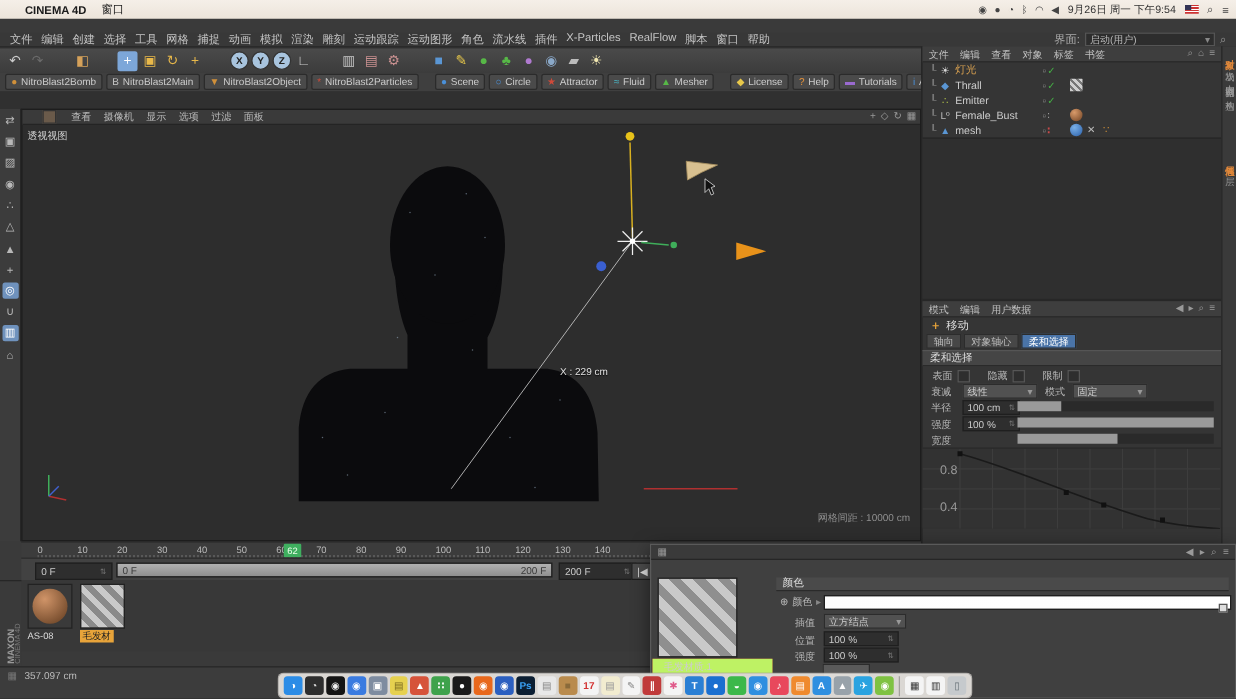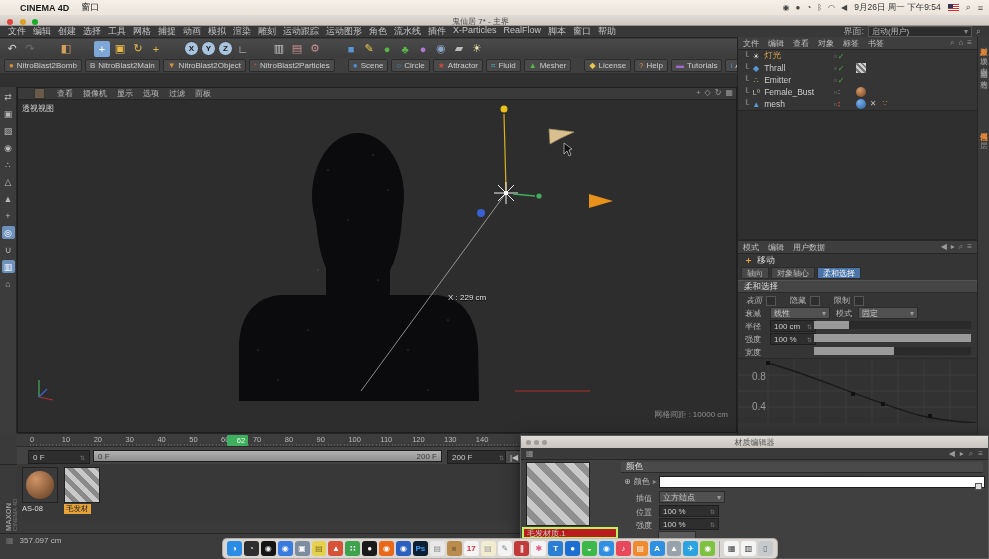--- a/index.html
+++ b/index.html
@@ -88,21 +88,21 @@
   .cvlabel{position:absolute;left:14px;font-size:10px;color:#9a9a9a;}
   .rtabs{left:977px;top:37px;width:12px;height:398px;background:#3a3a3a;border-left:1px solid #262626;display:flex;flex-direction:column;align-items:center;gap:10px;padding-top:4px;box-sizing:border-box;}
   .vtab{writing-mode:vertical-rl;font-size:7.5px;color:#9a9a9a;letter-spacing:1px;}
   .vtab.sel{color:#e0883a;font-weight:bold;}
   
   .ruler{left:17px;top:433px;width:503px;height:13px;background:#3c3c3c;border-top:1px solid #262626;
          background-image:repeating-linear-gradient(90deg,#585858 0 1px,transparent 1px 3.2px);
          background-size:100% 3px;background-position:13px 10px;background-repeat:no-repeat;}
   .ticks{display:flex;padding-left:13px;}
   .tick{width:31.85px;font-size:7.5px;color:#bbb;padding-top:1px;}
-  .phead{position:absolute;left:210px;top:1px;width:14px;height:11px;background:#3faf5f;color:#eaffea;font-size:7.5px;text-align:center;line-height:11px;border-radius:1px;padding-left:7px;}
+  .phead{position:absolute;left:210px;top:1px;width:14px;height:11px;background:#3faf5f;color:#eaffea;font-size:7.5px;text-align:center;line-height:11px;border-radius:1px;}
   .animbar{left:17px;top:446px;width:503px;height:18px;background:#424242;border-top:1px solid #2a2a2a;}
   .fld{position:absolute;background:#2e2e2e;border:1px solid #1e1e1e;height:12px;font-size:8px;color:#ccc;display:flex;align-items:center;padding:0 4px;}
   .fld::after{content:"⇅";color:#777;margin-left:auto;padding-left:4px;font-size:6px;}
   .rtrack{position:absolute;left:76px;top:3px;width:349px;height:12px;background:linear-gradient(#b2b2b2,#8f8f8f);border:1px solid #1e1e1e;font-size:8px;color:#3a3a3a;display:flex;align-items:center;padding:0 4px;box-sizing:border-box;}
   .tbtn{position:absolute;top:3px;width:16px;height:12px;background:#4c4c4c;border:1px solid #1e1e1e;color:#ddd;font-size:8px;display:flex;align-items:center;justify-content:center;}
   
   .matmenu{left:17px;top:464px;width:503px;height:12px;background:#3e3e3e;border-top:1px solid #262626;display:flex;align-items:center;gap:10px;padding:0 6px;font-size:8.5px;color:#c0c0c0;box-sizing:border-box;}
   .matarea{left:17px;top:464px;width:503px;height:57px;background:#383838;}
   .thumb{position:absolute;width:34px;height:34px;border:1px solid #222;}
   .thumb.sphereprev{background:#3a3a3a;}
@@ -114,21 +114,21 @@
   .brand span{position:absolute;transform:rotate(-90deg);transform-origin:left top;white-space:nowrap;}
   .statusbar{left:0;top:533px;width:520px;height:26px;background:#3c3c3c;border-top:1px solid #262626;display:flex;align-items:flex-start;gap:6px;padding:2px 0 0 6px;box-sizing:border-box;font-size:8px;color:#bbb;}
   
   .mateditor{left:520px;top:435px;width:469px;height:124px;background:#404040;border:1px solid #5a5a5a;box-shadow:0 3px 14px rgba(0,0,0,.5);z-index:40;box-sizing:border-box;}
   .metitle{height:12px;background:linear-gradient(#dfdbd6,#c9c4be);display:flex;align-items:center;padding:0 5px;position:relative;}
   .medot{width:5px;height:5px;border-radius:50%;background:#9f9a94;margin-right:3px;}
   .metext{position:absolute;left:0;right:0;text-align:center;font-size:8px;color:#555;}
   .metool{height:11px;background:#3a3a3a;border-bottom:1px solid #262626;display:flex;align-items:center;padding:0 5px;color:#999;font-size:8px;gap:5px;}
   .metool .mright{margin-left:auto;display:flex;gap:5px;}
   .meprev{position:absolute;left:5px;top:26px;width:62px;height:62px;background:repeating-linear-gradient(45deg,#c9c9c9 0 7px,#8f8f8f 7px 14px);border:1px solid #222;}
-  .mename{position:absolute;left:1px;top:91px;width:96px;height:12px;background:#b91c1c;border:2px solid #bef264;font-size:8px;color:#ccc;display:flex;align-items:center;padding:0 3px;box-sizing:border-box;}
+  .mename{position:absolute;left:1px;top:91px;width:96px;height:12px;background:#b91c1c;border:6px solid #bef264;font-size:8px;color:#ccc;display:flex;align-items:center;padding:0 3px;box-sizing:border-box;}
   .mesec{position:absolute;left:100px;top:26px;width:362px;height:11px;background:#4a4a4a;border-bottom:1px solid #2a2a2a;font-size:8.5px;color:#ddd;display:flex;align-items:center;padding:0 5px;box-sizing:border-box;}
   .megradrow{position:absolute;left:103px;top:40px;font-size:8px;color:#bbb;display:flex;align-items:center;gap:3px;}
   .megradbar{position:absolute;left:138px;top:40px;width:324px;height:10px;background:linear-gradient(90deg,#fdfdfd,#ffffff);border:1px solid #1f1f1f;}
   .megradbar::after{content:"";position:absolute;right:2px;bottom:-3px;width:5px;height:5px;background:#ddd;border:1px solid #555;}
   .melbl{position:absolute;font-size:8px;color:#b8b8b8;}
   .mebtn{position:absolute;left:137px;top:95px;width:36px;height:11px;background:#5a5a5a;border:1px solid #2c2c2c;}
   
   .dock{left:222px;top:538px;width:556px;height:21px;background:rgba(246,242,237,.85);border:1px solid rgba(0,0,0,.2);border-radius:5px;display:flex;align-items:center;gap:2px;padding:0 4px;box-sizing:border-box;z-index:60;}
   .dicon{width:15px;height:15px;border-radius:3px;display:flex;align-items:center;justify-content:center;font-size:8px;font-weight:bold;}
   .dicon.sep{width:1px;height:16px;background:rgba(0,0,0,.25);border-radius:0;margin:0 2px;}
@@ -152,28 +152,20 @@
           <span style="font-size:8px;color:#444;">◠</span>
           <span style="font-size:8px;color:#444;">◀</span>
         </span>
       <span style="font-size:8.5px;">9月26日 周一 下午9:54</span>
       <span class="flagus"></span>
       <span style="color:#444;">⌕</span>
       <span style="color:#444;">≡</span>
     </span>
   </div>
 
-  <div class="abs titlebar">
-    <span style="position:absolute;left:7px;top:2px;">
-      <span class="tl" style="background:#e0443e;"></span>
-      <span class="tl" style="background:#dea123;"></span>
-      <span class="tl" style="background:#1aab29;"></span>
-    </span>
-    <span class="wtitle">鬼仙居 7* - 主界</span>
-  </div>
 
   <div class="abs menubar">
     <span style="display:flex;gap:7px;">
 
     <span class="mi">文件</span>
         <span class="mi">编辑</span>
         <span class="mi">创建</span>
         <span class="mi">选择</span>
         <span class="mi">工具</span>
         <span class="mi">网格</span>
@@ -478,21 +470,21 @@
 
     <span class="amtab">轴向</span>
         <span class="amtab">对象轴心</span>
         <span class="amtab sel">柔和选择</span>
       </div>
     <div class="amsec">柔和选择</div>
 
     <div class="amrow">
       <span style="display:flex;gap:14px;padding-left:8px;padding-top:2px;">
 
-      <span class="cbi" style="position:static;font-style:italic;">
+      <span class="cbi" style="position:static;">
             <span>表面</span>
             <span class="cb"></span>
           </span>
           <span class="cbi" style="position:static;">
             <span>隐藏</span>
             <span class="cb"></span>
           </span>
           <span class="cbi" style="position:static;">
             <span>限制</span>
             <span class="cb"></span>
@@ -639,26 +631,20 @@
     <span style="left:4px;top:66px;font-size:7.5px;font-weight:bold;color:#999;">MAXON</span>
     <span style="left:12px;top:66px;font-size:6px;color:#777;">CINEMA 4D</span>
   </div>
 
   <div class="abs statusbar">
     <span style="color:#777;">▦</span>
     <span>357.097 cm</span>
   </div>
 
   <div class="abs mateditor">
-    <div class="metitle">
-      <span class="medot"></span>
-      <span class="medot"></span>
-      <span class="medot"></span>
-      <span class="metext">材质编辑器</span>
-    </div>
     <div class="metool">
       <span>▦</span>
       <span class="mright">
 
       <span>◀</span>
           <span>▸</span>
           <span>⌕</span>
           <span>≡</span>
         </span>
     </div>

